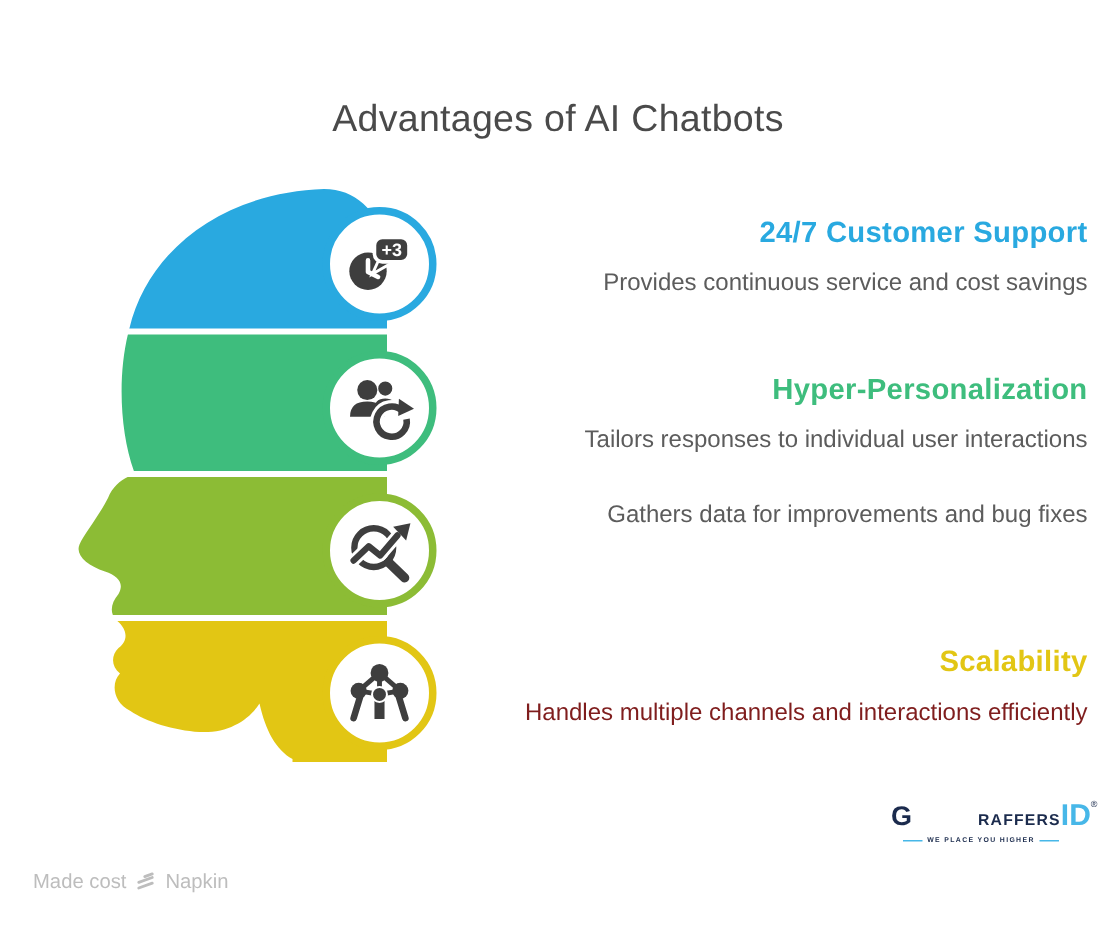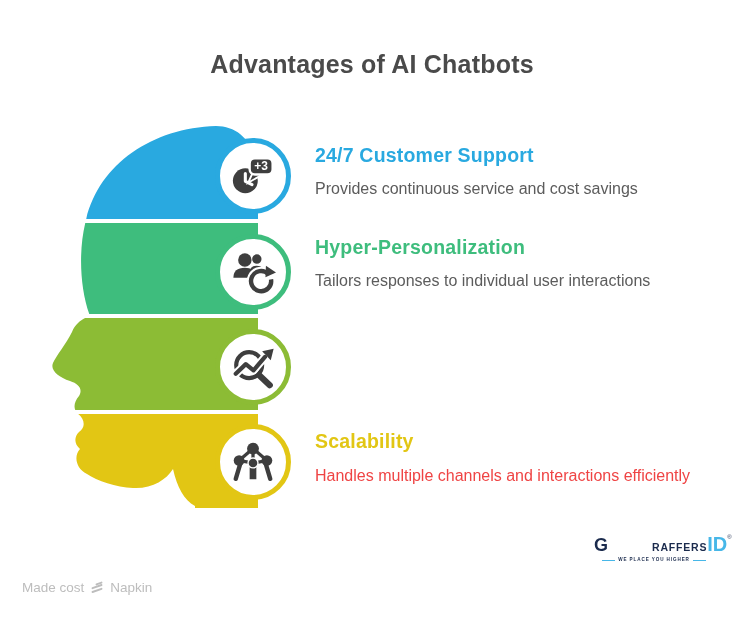--- a/index.html
+++ b/index.html
@@ -1,31 +1,31 @@
 <!DOCTYPE html>
 <html><head>
 <meta charset="utf-8">
 <style>
   html,body { margin:0; padding:0; background:#ffffff; }
   .canvas {
     position:relative; width:744px; height:620px; background:#ffffff;
     font-family:"Liberation Sans", sans-serif; overflow:hidden;
   }
   .title {
-    position:absolute; top:50px; left:0; width:744px; text-align:center;
-    font-size:25px; font-weight:bold; color:#4a4a4a; letter-spacing:0.2px; margin:0;
+    position:absolute; top:65px; left:0; width:744px; text-align:center;
+    font-size:25px; font-weight:normal; color:#4a4a4a; letter-spacing:0.2px; margin:0;
   }
   svg.head { position:absolute; top:0; left:0; }
   .icon-circle {
     position:absolute; width:66px; height:66px; border-radius:50%;
     background:#ffffff; border:5px solid #999; display:flex;
     align-items:center; justify-content:center; box-sizing:content-box;
   }
   .icon-circle svg { display:block; }
-  .row { position:absolute; left:315px; width:410px; }
+  .row { position:absolute; left:315px; width:410px;text-align:right; }
   .row h2 { margin:0 0 13px 0; font-size:19.5px; font-weight:bold; letter-spacing:0.2px; }
   .row p  { margin:0; font-size:16px; color:#5c5c5c; }
   .brand-logo {
     position:absolute; left:594px; top:534px; width:120px; text-align:center;
     color:#1b2b4d; line-height:1;
   }
   .brand-logo .logo-line { white-space:nowrap; }
   .logo-g { font-size:18px; font-weight:bold; }
   .logo-raffers { font-size:10.5px; font-weight:bold; letter-spacing:0.8px;margin-left:44px; }
   .logo-id { font-size:20px; font-weight:bold; color:#47b7e8; }
@@ -136,29 +136,30 @@
       <circle cx="9.5" cy="22.5" r="5.6" fill="currentColor"></circle>
       <circle cx="38.5" cy="22.5" r="5.6" fill="currentColor"></circle>
       <circle cx="24" cy="25" r="5.2" fill="currentColor" stroke="#ffffff" stroke-width="1.4"></circle>
     </svg>
   </div>
 
   <div class="row" style="top:144px;">
     <h2 style="color: rgb(41, 169, 224);">24/7 Customer Support</h2>
     <p style="color: rgb(92, 92, 92);">Provides continuous service and cost savings</p>
   </div>
-  <div class="row" style="top:236px;">
+  <div class="row" style="top:249px;">
     <h2 style="color: rgb(62, 189, 125);">Hyper-Personalization</h2>
     <p style="color: rgb(92, 92, 92);">Tailors responses to individual user interactions</p>
   </div>
   <div class="row" style="top:335px;">
+    <p style="color: rgb(92, 92, 92);">Gathers data for improvements and bug fixes</p>
   </div>
   <div class="row" style="top:430px;">
     <h2 style="color: rgb(226, 198, 20);">Scalability</h2>
-    <p style="color: #ef4444; margin-top: 14px;">Handles multiple channels and interactions efficiently</p>
+    <p style="color: #7f1d1d; margin-top: 14px;">Handles multiple channels and interactions efficiently</p>
   </div>
 
   <div class="brand-logo">
     <div class="logo-line">
       <span class="logo-g" style="color: rgb(27, 43, 77);">G</span><span class="logo-raffers" style="color: rgb(27, 43, 77);">RAFFERS</span><span class="logo-id" style="color: rgb(71, 183, 232);">ID</span><span class="logo-reg">®</span>
     </div>
     <div class="logo-tagline">
       <span class="tl-line"></span>
       <span class="tl-text">WE PLACE YOU HIGHER</span>
       <span class="tl-line"></span>

